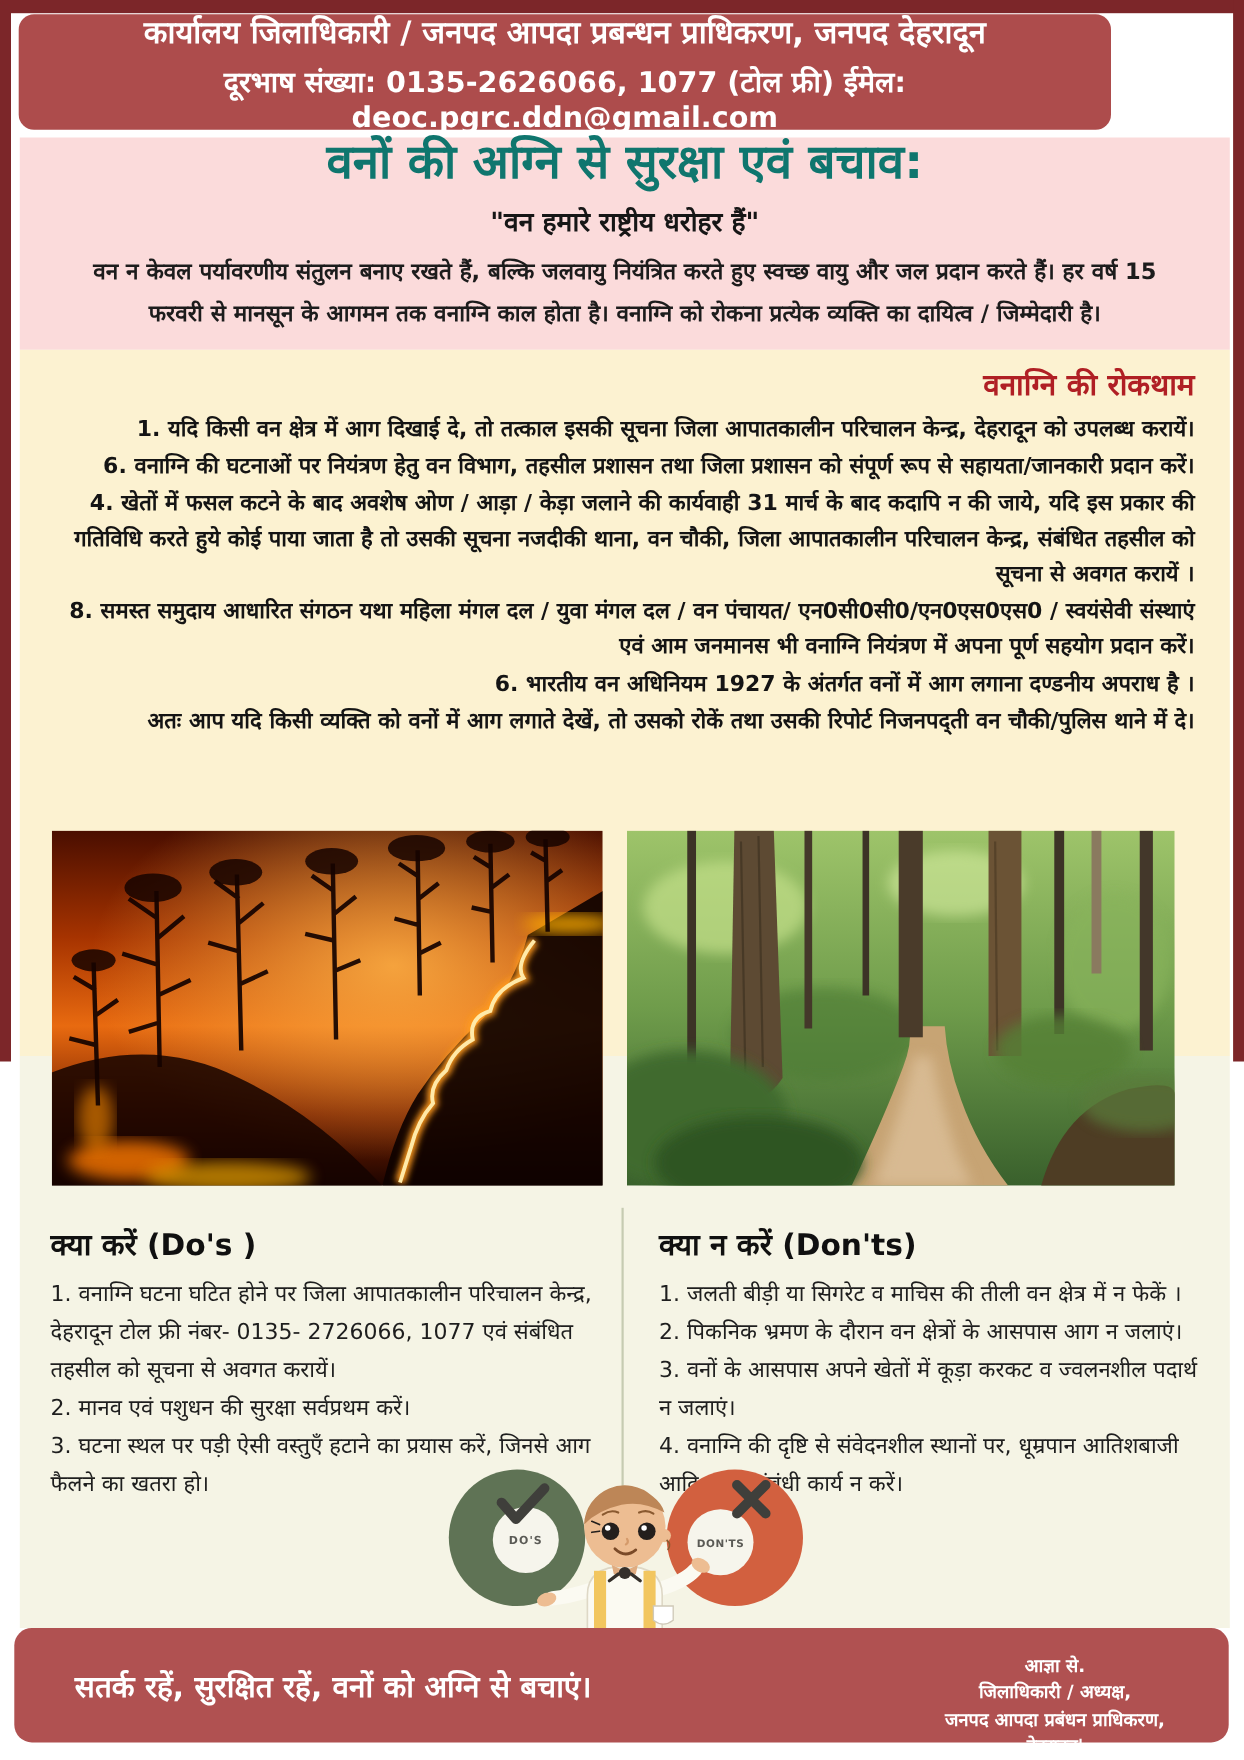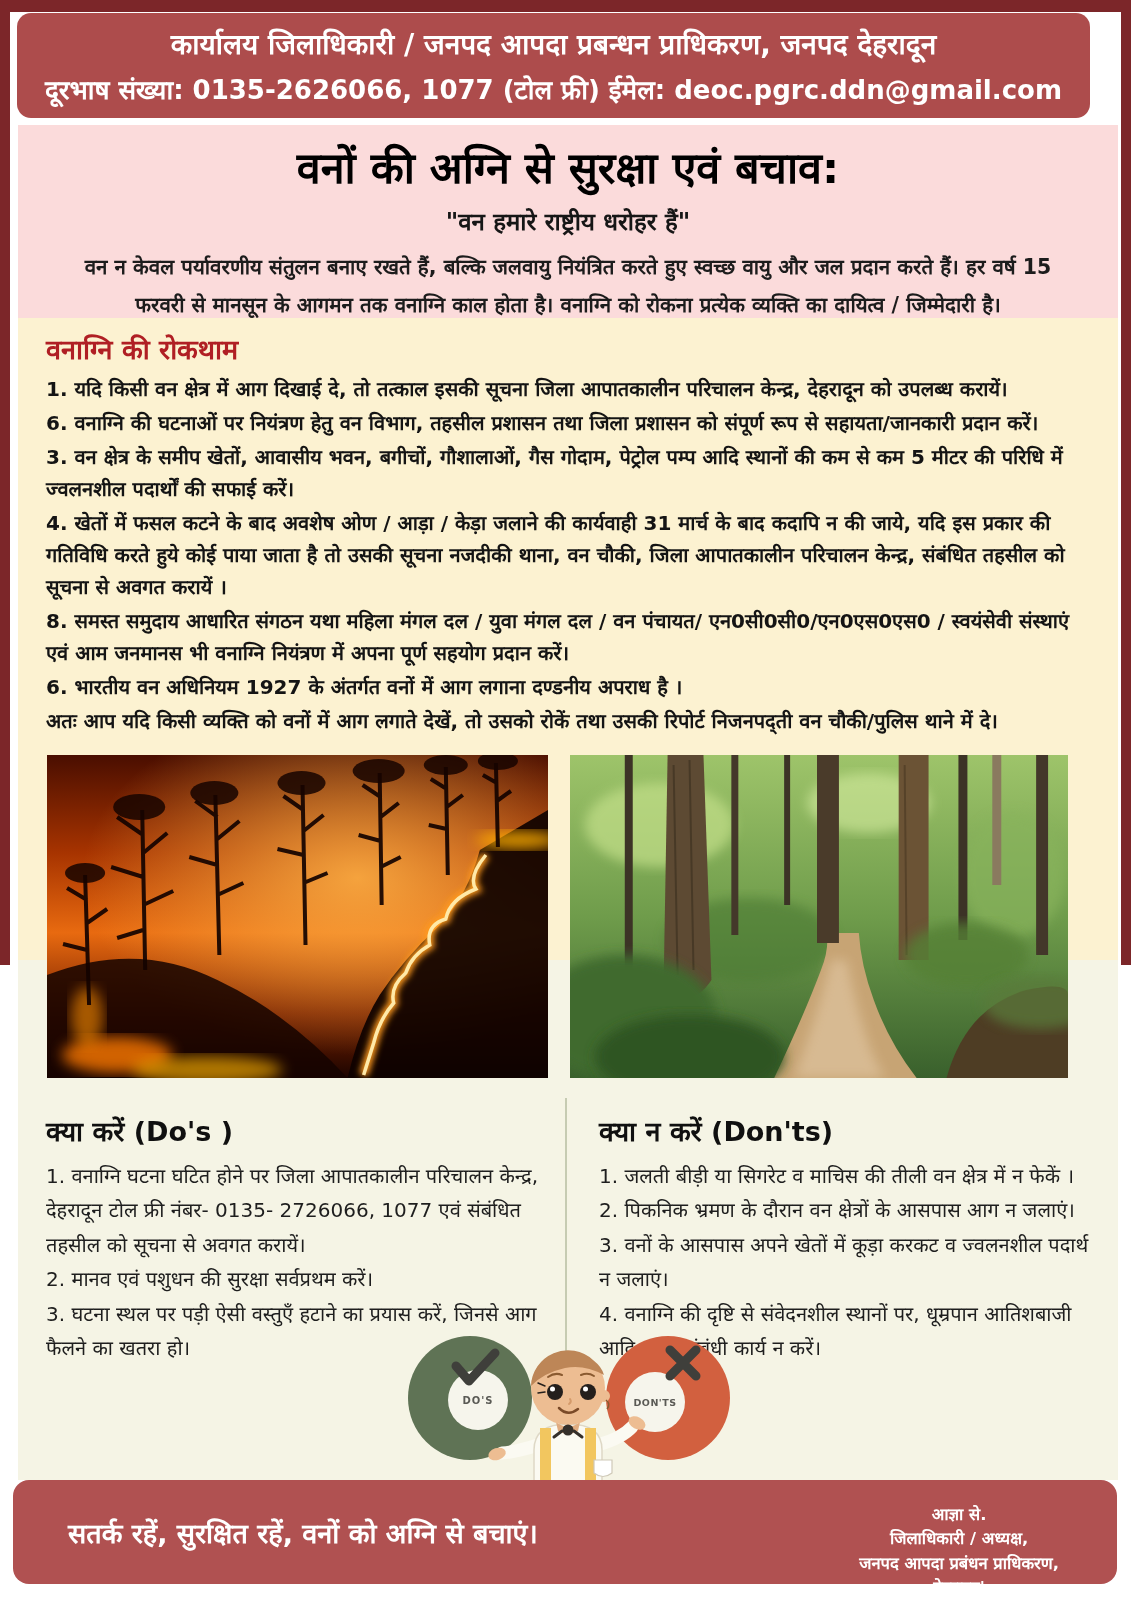--- a/index.html
+++ b/index.html
@@ -3,36 +3,36 @@
 <meta charset="utf-8">
 <style>
   html,body{margin:0;padding:0;background:#ffffff;}
   .page{position:relative;width:1131px;height:1600px;background:#ffffff;overflow:hidden;
         font-family:"DejaVu Sans",sans-serif;}
   
   .frame-top{position:absolute;left:0;top:0;width:1131px;height:12px;background:#7c2629;}
   .frame-left{position:absolute;left:0;top:0;width:10px;height:965px;background:#7c2629;}
   .frame-right{position:absolute;right:0;top:0;width:10px;height:965px;background:#7c2629;}
 
-  .header-box{position:absolute;left:17px;top:13px;width:1073px;height:105px;background:#ad4c4c;
+  .header-box{position:absolute;left:17px;top:13px;width:993px;height:105px;background:#ad4c4c;
               border-radius:14px;color:#ffffff;text-align:center;display:flex;flex-direction:column;
               justify-content:center;gap:9px;}
   .header-line1{font-size:28px;font-weight:bold;}
   .header-line2{font-size:26px;font-weight:bold;}
 
   .band{position:absolute;left:18px;width:1100px;}
   .band-pink{top:125px;height:193px;background:#fbdbdb;}
   .band-cream{top:318px;height:642px;background:#fcf2d1;}
   .band-ivory{top:960px;height:520px;background:#f5f4e5;}
 
-  .intro-title{padding-top:20px;text-align:center;font-size:43px;font-weight:bold;color:#000000;line-height:1.1;}
+  .intro-title{text-align:center;font-size:43px;font-weight:bold;color:#0f766e;line-height:1.1;}
   .intro-subtitle{text-align:center;font-size:24px;font-weight:bold;color:#161616;margin-top:12px;}
   .intro-para{text-align:center;font-size:20.5px;font-weight:600;color:#1c1c1c;line-height:1.85;margin:12px 42px 0;}
 
-  .prevention{position:absolute;left:46px;top:330px;width:1040px;}
+  .prevention{position:absolute;left:46px;top:330px;width:1040px;text-align:right;}
   .prevention-heading{font-size:27px;font-weight:bold;color:#b01f24;margin-bottom:6px;}
   .prevention-item{font-size:20px;font-weight:600;color:#141414;line-height:1.6;margin-bottom:2px;}
 
   .photo{position:absolute;top:755px;height:323px;overflow:hidden;}
   .photo-fire{left:47px;width:501px;}
   .photo-forest{left:570px;width:498px;}
   .photo svg{display:block;width:100%;height:100%;}
 
   .divider{position:absolute;left:565px;top:1098px;width:2px;height:382px;background:#c6cbb2;z-index:1;}
 
@@ -70,21 +70,20 @@
     <div class="intro-para">वन न केवल पर्यावरणीय संतुलन बनाए रखते हैं, बल्कि जलवायु नियंत्रित करते हुए स्वच्छ वायु और जल प्रदान करते हैं।  हर वर्ष 15 फरवरी से मानसून के आगमन तक वनाग्नि काल होता है। वनाग्नि को रोकना प्रत्येक व्यक्ति का दायित्व / जिम्मेदारी है।</div>
   </div>
 
   <div class="band band-cream"></div>
   <div class="band band-ivory"></div>
 
   <div class="prevention">
     <div class="prevention-heading">वनाग्नि की रोकथाम</div>
     <div class="prevention-item">1. यदि किसी वन क्षेत्र में आग दिखाई दे, तो तत्काल इसकी सूचना जिला आपातकालीन परिचालन केन्द्र, देहरादून को उपलब्ध करायें।</div>
     <div class="prevention-item">6. वनाग्नि की घटनाओं पर नियंत्रण हेतु वन विभाग, तहसील प्रशासन तथा जिला प्रशासन को संपूर्ण रूप से सहायता/जानकारी प्रदान करें।</div>
-    <div class="prevention-item">3. वन क्षेत्र के समीप खेतों, आवासीय भवन, बगीचों, गौशालाओं, गैस गोदाम, पेट्रोल पम्प आदि स्थानों की कम से कम 5 मीटर की परिधि में ज्वलनशील पदार्थों की सफाई करें।</div>
     <div class="prevention-item">4. खेतों में फसल कटने के बाद अवशेष ओण / आड़ा / केड़ा जलाने की कार्यवाही 31 मार्च के बाद कदापि न की जाये, यदि इस प्रकार की गतिविधि करते हुये कोई पाया जाता है तो उसकी सूचना नजदीकी थाना, वन चौकी, जिला आपातकालीन परिचालन केन्द्र, संबंधित तहसील को सूचना से अवगत करायें ।</div>
     <div class="prevention-item">8. समस्त समुदाय आधारित संगठन यथा महिला मंगल दल / युवा मंगल दल / वन पंचायत/ एन0सी0सी0/एन0एस0एस0 / स्वयंसेवी संस्थाएं एवं आम जनमानस भी वनाग्नि नियंत्रण में अपना पूर्ण सहयोग प्रदान करें।</div>
     <div class="prevention-item">6. भारतीय वन अधिनियम 1927 के अंतर्गत वनों में आग लगाना दण्डनीय अपराध है ।</div>
     <div class="prevention-item">अतः आप यदि किसी व्यक्ति को वनों में आग लगाते देखें, तो उसको रोकें तथा उसकी रिपोर्ट निजनपद्ती वन चौकी/पुलिस थाने में दे।</div>
   </div>
 
   <div class="photo photo-fire">
     <svg viewBox="0 0 500 323" preserveAspectRatio="none">
       <defs>
         <linearGradient id="fg1" x1="0" y1="0" x2="0" y2="1">

